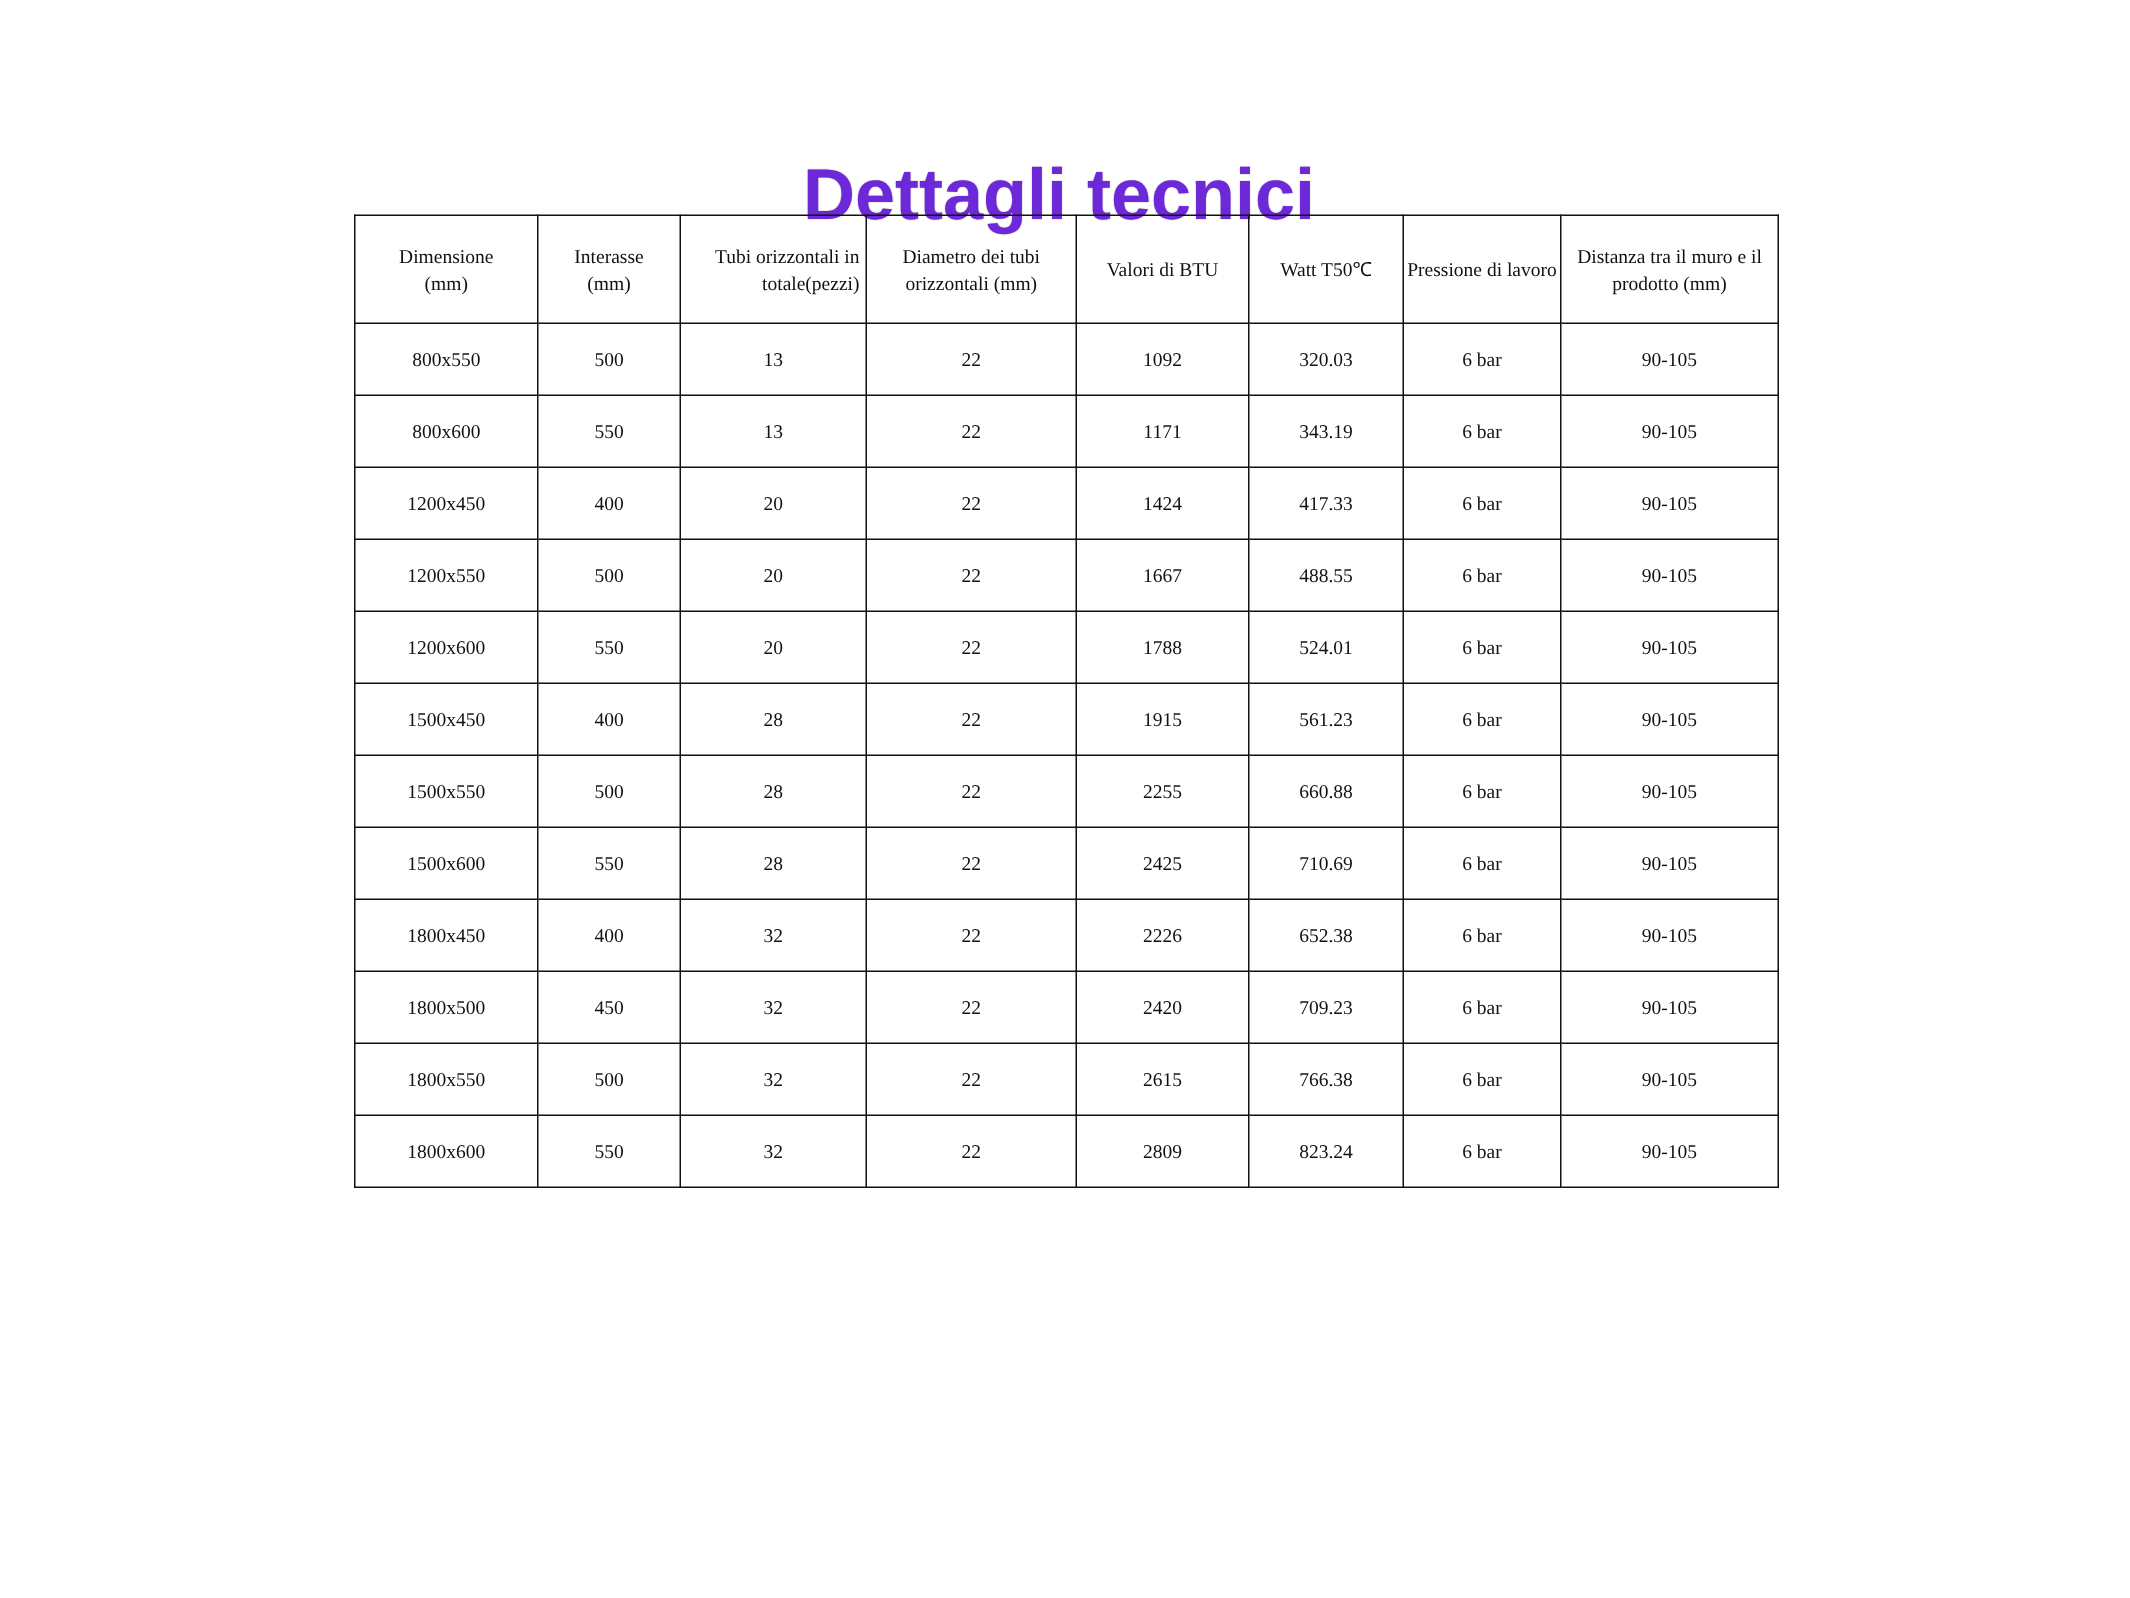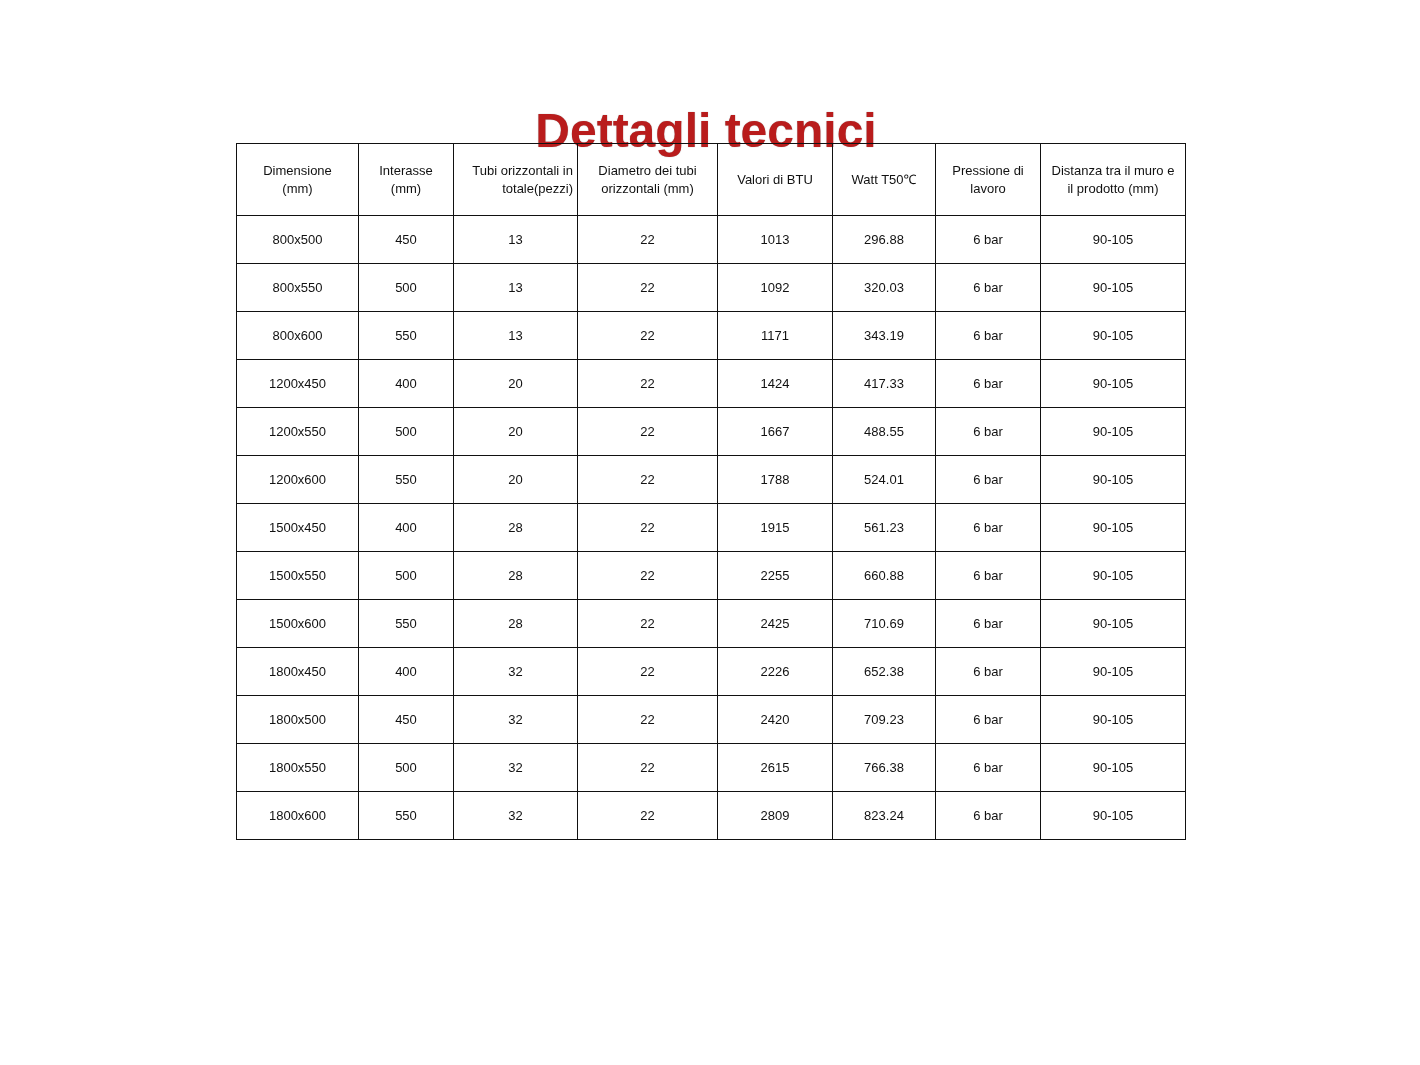--- a/index.html
+++ b/index.html
@@ -15,33 +15,33 @@
     }
     .title {
       position: absolute;
       top: 70px;
       left: 0;
       width: 1412px;
       text-align: center;
       font-family: "Liberation Sans", sans-serif;
       font-weight: bold;
       font-size: 48px;
-      color: #b91c1c;
+      color: #6d28d9;
       letter-spacing: 0px;
       line-height: 58px;
       text-shadow: 0 0 1px #9a9a9a;
     }
     table.spec {
       position: absolute;
       top: 143px;
       left: 236px;
       width: 949px;
       border-collapse: collapse;
       table-layout: fixed;
-      font-family: Liberation Sans, sans-serif;
+      font-family: Liberation Serif, serif;
       font-size: 13px;
       color: #111;
     }
     table.spec th, table.spec td {
       border: 1px solid #111;
       text-align: center;
       vertical-align: middle;
       padding: 0 2px;
       font-weight: normal;
       line-height: 18px;
@@ -94,30 +94,20 @@
       <th>
         <span>Pressione di lavoro</span>
       </th>
       <th style="padding:0 8px;text-align:center;">
         <span>Distanza tra il muro e il prodotto (mm)</span>
       </th>
     </tr>
   </thead>
   <tbody>
     <tr>
-      <td>800x500</td>
-      <td>450</td>
-      <td>13</td>
-      <td>22</td>
-      <td>1013</td>
-      <td>296.88</td>
-      <td>6 bar</td>
-      <td>90-105</td>
-    </tr>
-    <tr>
       <td>800x550</td>
       <td>500</td>
       <td>13</td>
       <td>22</td>
       <td>1092</td>
       <td>320.03</td>
       <td>6 bar</td>
       <td>90-105</td>
     </tr>
     <tr>

